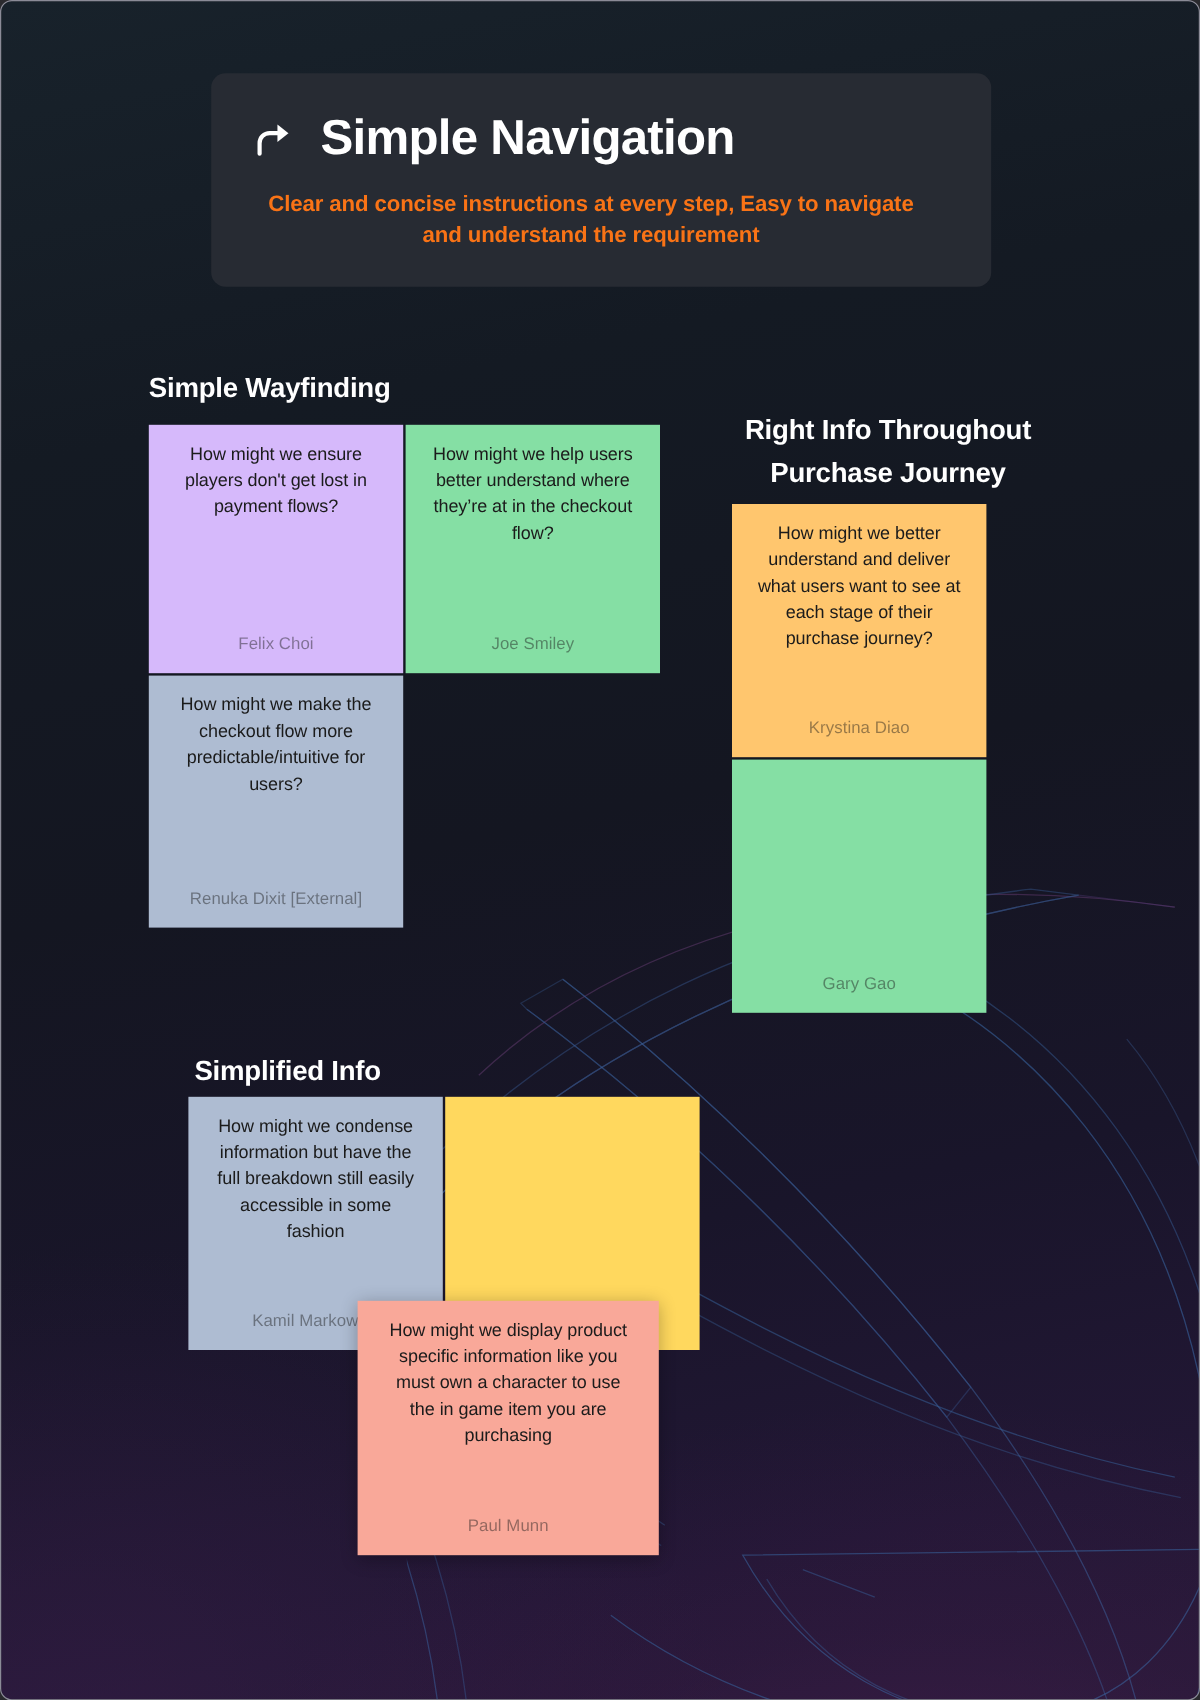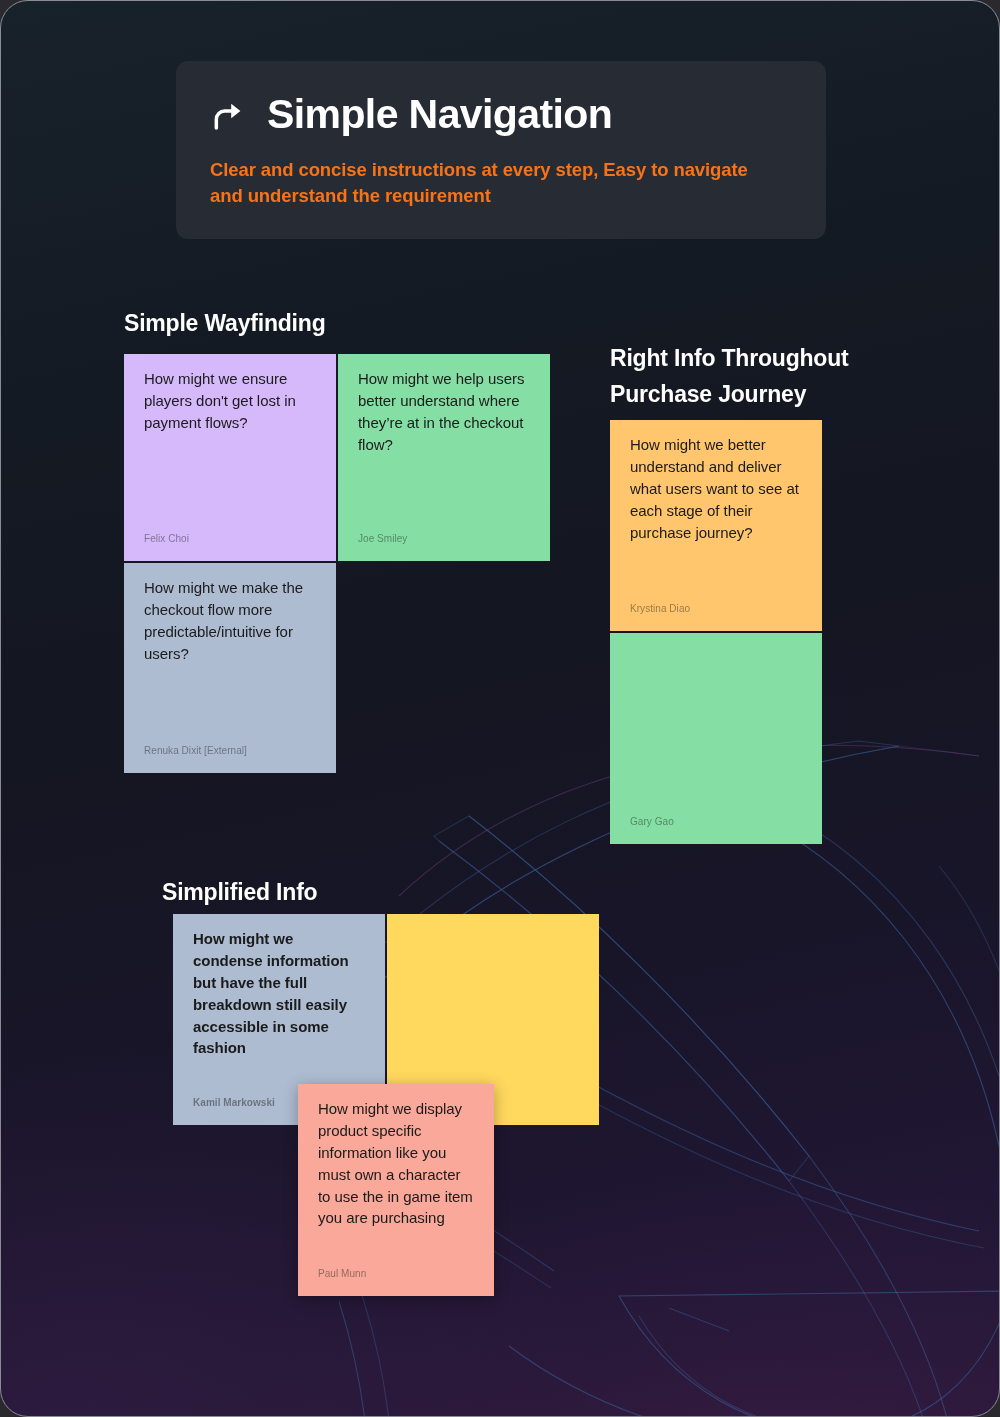--- a/index.html
+++ b/index.html
@@ -13,27 +13,28 @@
     overflow: hidden;
     font-family: "Liberation Sans", sans-serif;
   }
 
   
   #board {
     position: relative;
     width: 1000px;
     height: 1417px;
     box-sizing: border-box;
-    border-radius: 28px;
+    border-radius: 10px;
     border: 1px solid #8b8b97;
     overflow: hidden;
     background:
       radial-gradient(ellipse 900px 700px at 78% 118%, rgba(86, 33, 92, 0.62) 0%, rgba(60, 26, 70, 0.30) 45%, rgba(0,0,0,0) 72%),
       radial-gradient(ellipse 760px 620px at 8% 104%, rgba(56, 30, 72, 0.55) 0%, rgba(0,0,0,0) 70%),
       linear-gradient(168deg, #18222b 0%, #141a23 24%, #141621 48%, #19152a 70%, #221735 88%, #271a38 100%);
+    text-align: center;
   }
 
   
   #bg-art {
     position: absolute;
     right: -40px;
     bottom: -30px;
     width: 700px;
     height: 760px;
     pointer-events: none;
@@ -117,47 +118,47 @@
     color: #1b1b1b;
     font-size: 15px;
     line-height: 1.46;
     letter-spacing: -0.05px;
     white-space: pre-line;
   }
   .note-author {
     margin-top: auto;
     padding-top: 14px;
     color: rgba(25, 25, 25, 0.45);
-    font-size: 10px;
+    font-size: 14px;
     line-height: 1.3;
     letter-spacing: 0.05px;
   }
 
   
   #cluster-wayfinding { left: 123px; top: 353px; }
   #cluster-wayfinding .note { width: 212px; }
   #cluster-wayfinding .row-1 .note { height: 207px; }
   #cluster-wayfinding .row-2 .note { height: 210px; }
 
   
   #cluster-purchase { left: 609px; top: 419px; }
   #cluster-purchase .note { width: 212px; }
   #cluster-purchase .note-a { height: 211px; }
   #cluster-purchase .note-b { height: 211px; }
 
   
-  #cluster-simplified { left: 172px; top: 913px; font-weight: bold; }
+  #cluster-simplified { left: 156px; top: 913px; }
   #cluster-simplified .note { width: 212px; height: 211px; }
 
   
   #note-floating {
     position: absolute;
     left: 297px;
     top: 1083px;
-    width: 196px;
+    width: 251px;
     height: 212px;
     z-index: 5;
     box-shadow: 0 3px 14px rgba(0, 0, 0, 0.30);
   }
 </style>
 </head>
 <body>
 
 <div id="board">
 

